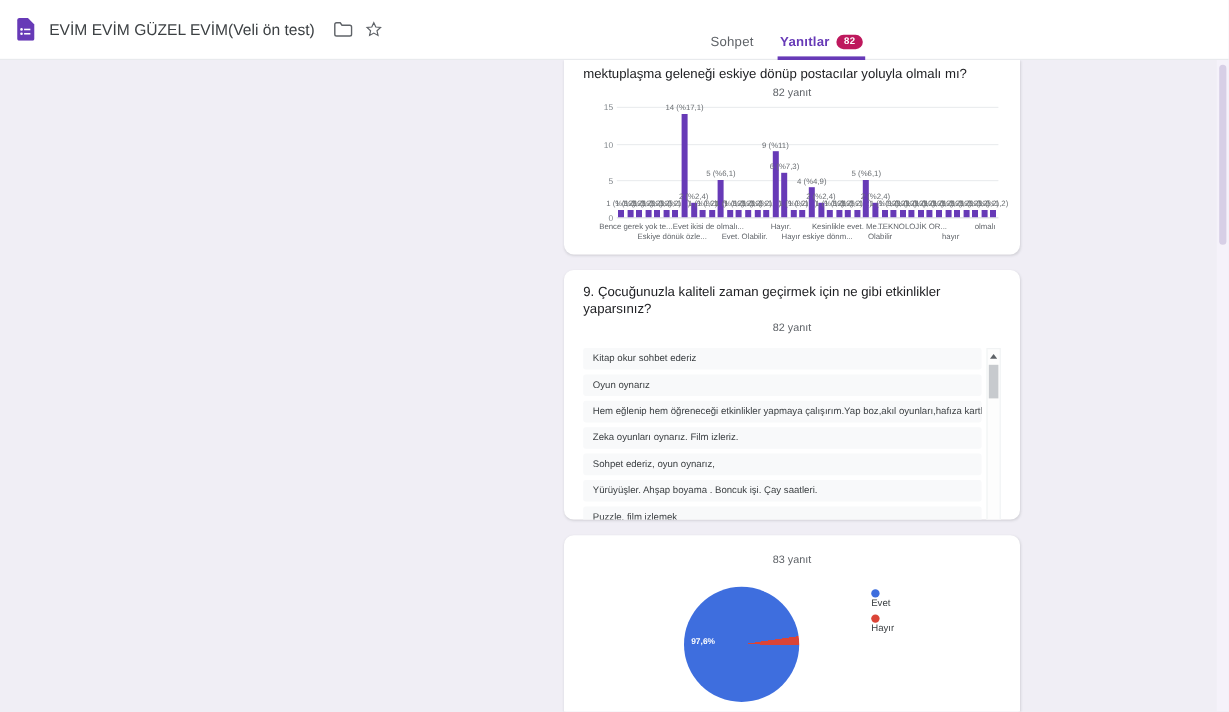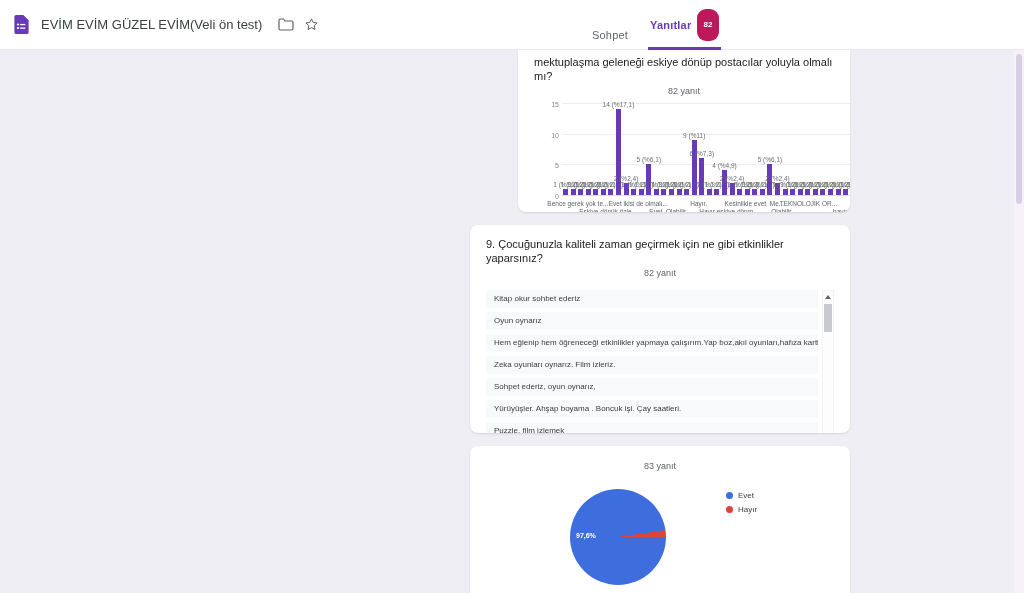--- a/index.html
+++ b/index.html
@@ -10,21 +10,21 @@
   .header { position:absolute; top:0; left:0; width:1024px; height:50px; background:#fff;
             border-bottom:1px solid #e8eaed; display:flex; align-items:center; padding-left:14px; z-index:5; }
   .header .logo { margin-right:12px; display:flex; }
   .form-title { font-size:13px; color:#3c4043; margin-right:16px; white-space:nowrap; }
   .hicon { margin-right:10px; display:flex; align-items:center; cursor:pointer; }
   .tabs { position:absolute; left:590px; top:0; height:50px; display:flex; gap:18px; align-items:flex-end; }
   .tab { font-size:11px; color:#5f6368; padding:0 2px 9px 2px; cursor:pointer; letter-spacing:.2px; }
   .tab.active { color:#673ab7; padding-bottom:6px; border-bottom:3px solid #673ab7;
                 display:flex; align-items:center; font-weight:bold; }
   .badge { background:#be185d; color:#fff; font-size:8px; font-weight:bold; border-radius:9px;
-           padding:12px 6px; margin-left:6px; line-height:1; }
+           padding:2px 6px; margin-left:6px; line-height:1; }
 
   
   .page-scrollbar { position:absolute; right:0; top:50px; width:10px; height:543px; background:#f5f2fa; }
   .page-scrollbar .thumb { position:absolute; left:2px; top:4px; width:6px; height:150px;
                            background:#d7cfe6; border-radius:3px; }
 
   
   .content { position:absolute; left:470px; top:50px; width:380px; }
   .card { background:#fff; border-radius:8px; box-shadow:0 1px 2px rgba(60,64,67,.15);
           padding:12px 16px; margin-bottom:13px; overflow:hidden; }
@@ -52,21 +52,21 @@
   .tri-up { width:0; height:0; border-left:3px solid transparent; border-right:3px solid transparent;
             border-bottom:4px solid #5f6368; }
   .sb-thumb { position:absolute; top:13px; left:1px; width:8px; height:28px; background:#c7cace; cursor:pointer; }
   .sb-down { position:absolute; bottom:0; left:0; width:100%; }
 
   
   .pie-area { position:relative; height:120px; margin-top:4px; }
   .pie { position:absolute; left:84px; top:14px; width:96px; height:96px; border-radius:50%; }
   .pie-label { position:absolute; left:90px; top:57px; font-size:7px; font-weight:bold; color:#fff; z-index:2; }
   .legend { position:absolute; left:240px; top:16px; display:flex; flex-direction:column; gap:5px; }
-  .legend-item { display:flex; align-items:center; font-size:8px; color:#3c4043; }
+  .legend-item { display:flex; align-items:flex-start; font-size:8px; color:#3c4043;flex-direction:column; }
   .legend-dot { width:7px; height:7px; border-radius:50%; margin-right:5px; }
 </style>
 </head>
 <body>
 
 <div class="header">
   <span class="logo">
     <svg width="15" height="19" viewBox="0 0 12 16">
       <path fill="#673ab7" d="M7.5 0H1.5C.67 0 0 .67 0 1.5v13C0 15.33.67 16 1.5 16h9c.83 0 1.5-.67 1.5-1.5V4.5L7.5 0z"></path>
       <circle cx="3" cy="8" r=".9" fill="#fff"></circle>
@@ -95,21 +95,21 @@
     </div>
   </div>
 </div>
 
 <div class="page-scrollbar">
   <div class="thumb"></div>
 </div>
 
 <div class="content">
 
-  <div class="card cut-top" style="height:162px;margin-left:48px;">
+  <div class="card cut-top" style="height:162px;">
     <div class="q-title">mektuplaşma geleneği eskiye dönüp postacılar yoluyla olmalı mı?</div>
     <div class="q-count">82 yanıt</div>
     <div class="chart">
       <div class="plot" id="bar-plot">
           <div class="ytick" style="bottom: -4px;">0</div>
           <div class="gridline" style="bottom: 30.6667px;"></div>
           <div class="ytick" style="bottom: 26.6667px;">5</div>
           <div class="gridline" style="bottom: 61.3333px;"></div>
           <div class="ytick" style="bottom: 57.3333px;">10</div>
           <div class="gridline" style="bottom: 92px;"></div>

